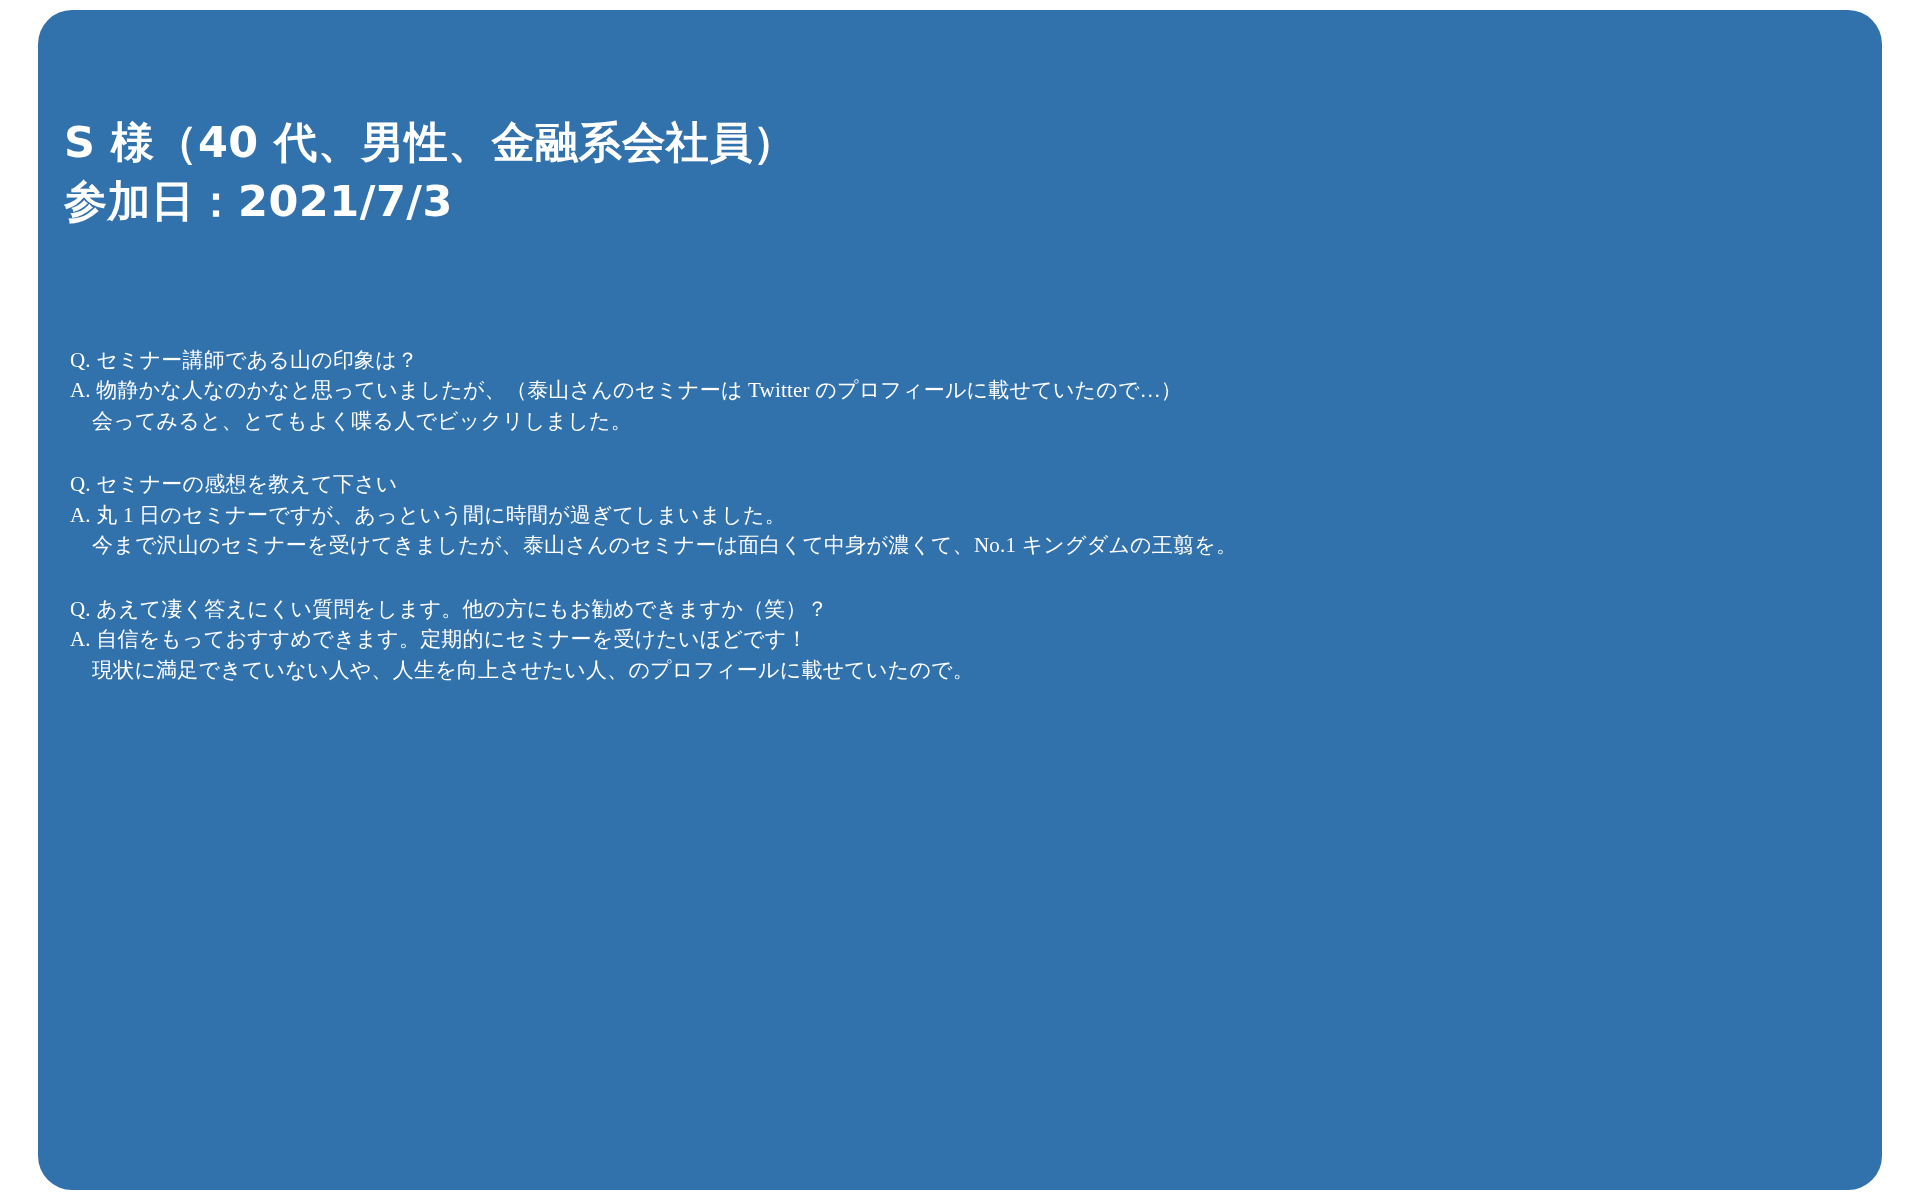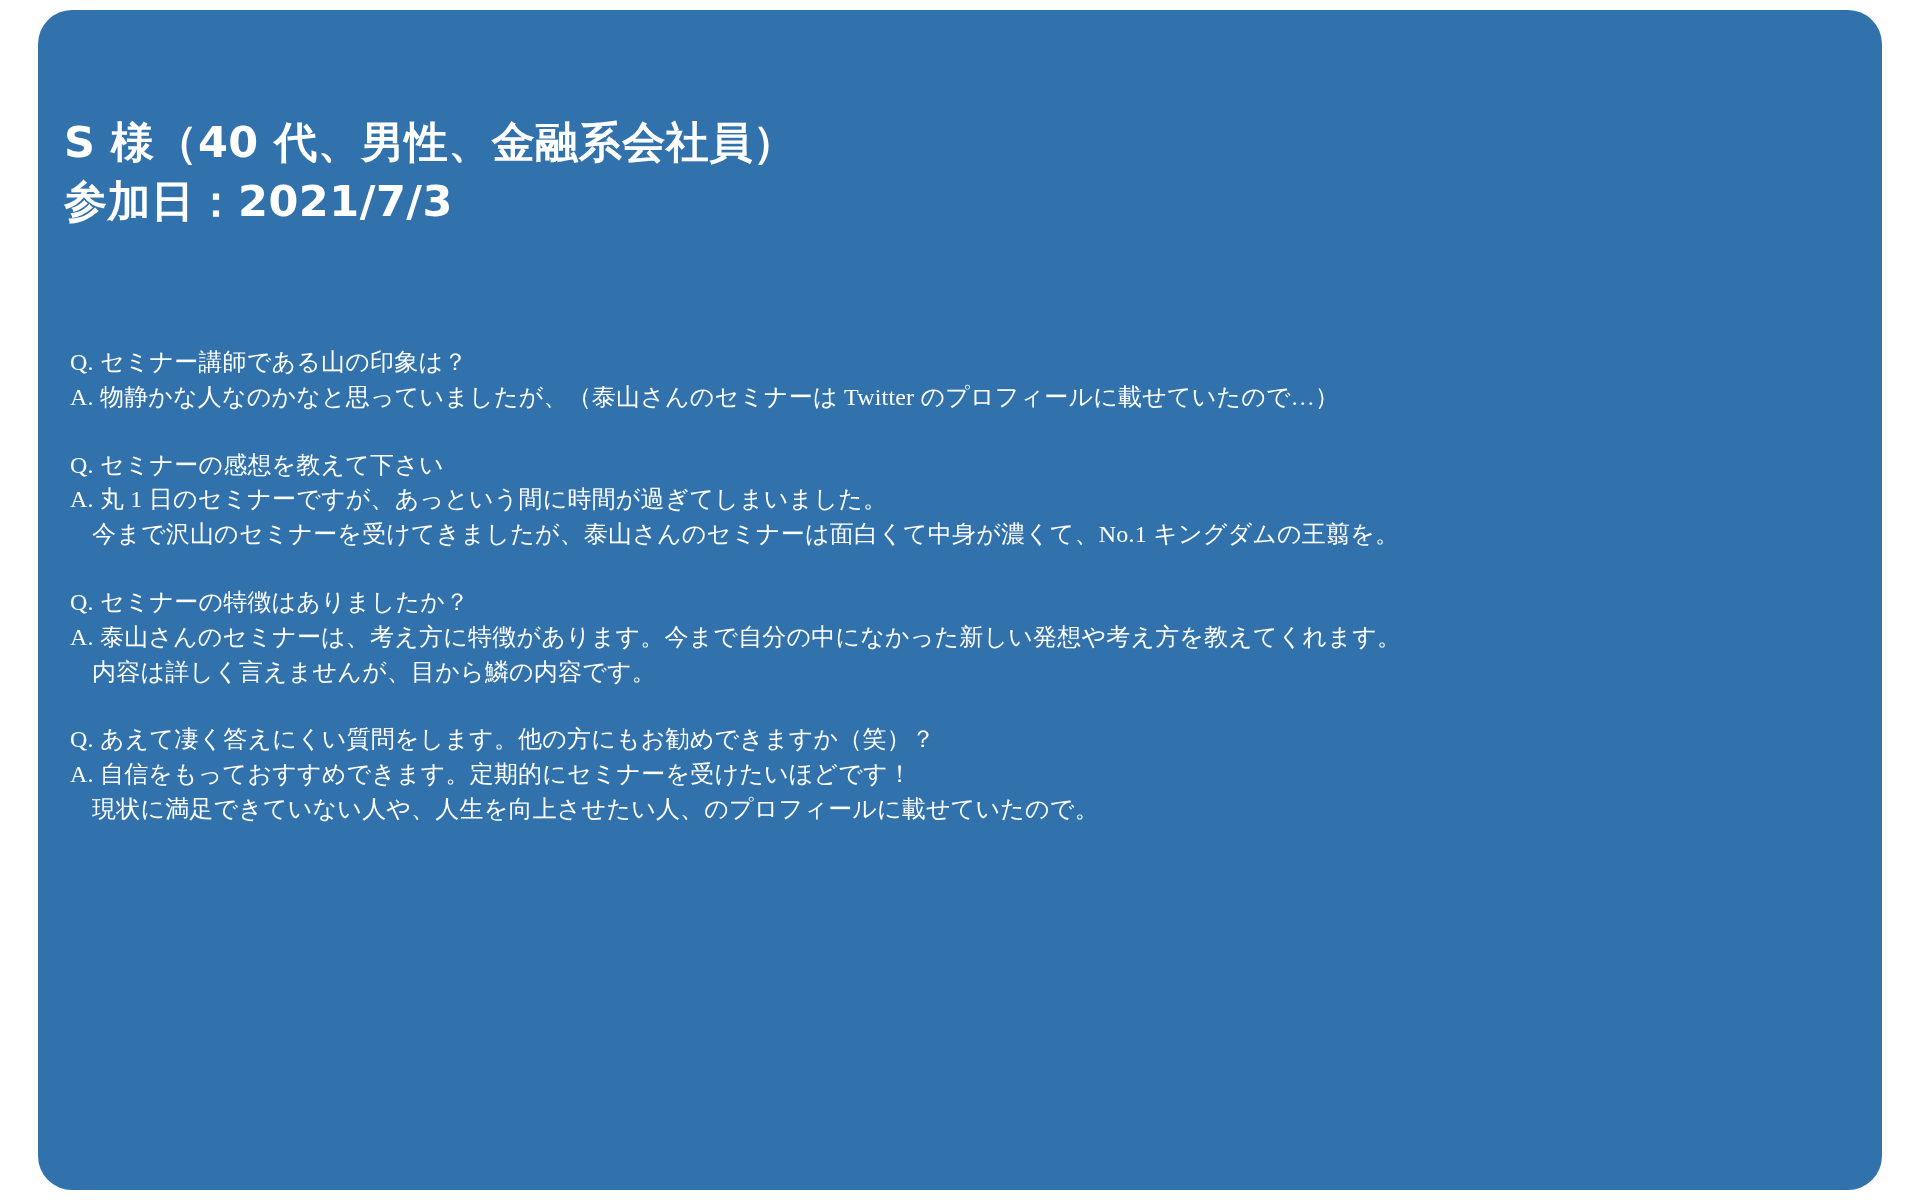--- a/index.html
+++ b/index.html
@@ -52,21 +52,21 @@
   }
 
   
   .qa-body {
     position: absolute;
     left: 32px;
     top: 335px;
     right: 40px;
     color: #ffffff;
     font-family: "Liberation Serif", "DejaVu Serif", serif;
-    font-size: 24px;
+    font-size: 21px;
     line-height: 1.45;
     letter-spacing: 0.2px;
   }
   .qa-block {
     margin-bottom: 33px;
   }
   .qa-block:last-child {
     margin-bottom: 16px;
   }
   .qline {
@@ -88,33 +88,29 @@
     <div class="heading">
       <span class="hline">S 様（40 代、男性、金融系会社員）</span>
       <span class="hline">参加日：2021/7/3</span>
     </div>
 
     <div class="qa-body">
 
       <div class="qa-block">
         <span class="qline">Q. セミナー講師である山の印象は？</span>
         <span class="qline">A. 物静かな人なのかなと思っていましたが、（泰山さんのセミナーは Twitter のプロフィールに載せていたので…）</span>
+        <span class="qline cont">会ってみると、とてもよく喋る人でビックリしました。</span>
       </div>
 
       <div class="qa-block">
         <span class="qline">Q. セミナーの感想を教えて下さい</span>
         <span class="qline">A. 丸 1 日のセミナーですが、あっという間に時間が過ぎてしまいました。</span>
         <span class="qline cont">今まで沢山のセミナーを受けてきましたが、泰山さんのセミナーは面白くて中身が濃くて、No.1 キングダムの王翦を。</span>
       </div>
 
-      <div class="qa-block">
-        <span class="qline">Q. セミナーの特徴はありましたか？</span>
-        <span class="qline">A. 泰山さんのセミナーは、考え方に特徴があります。今まで自分の中になかった新しい発想や考え方を教えてくれます。</span>
-        <span class="qline cont">内容は詳しく言えませんが、目から鱗の内容です。</span>
-      </div>
 
       <div class="qa-block">
         <span class="qline">Q. あえて凄く答えにくい質問をします。他の方にもお勧めできますか（笑）？</span>
         <span class="qline">A. 自信をもっておすすめできます。定期的にセミナーを受けたいほどです！</span>
         <span class="qline cont">現状に満足できていない人や、人生を向上させたい人、のプロフィールに載せていたので。</span>
       </div>
 
     </div>
   </div>
 </div>

